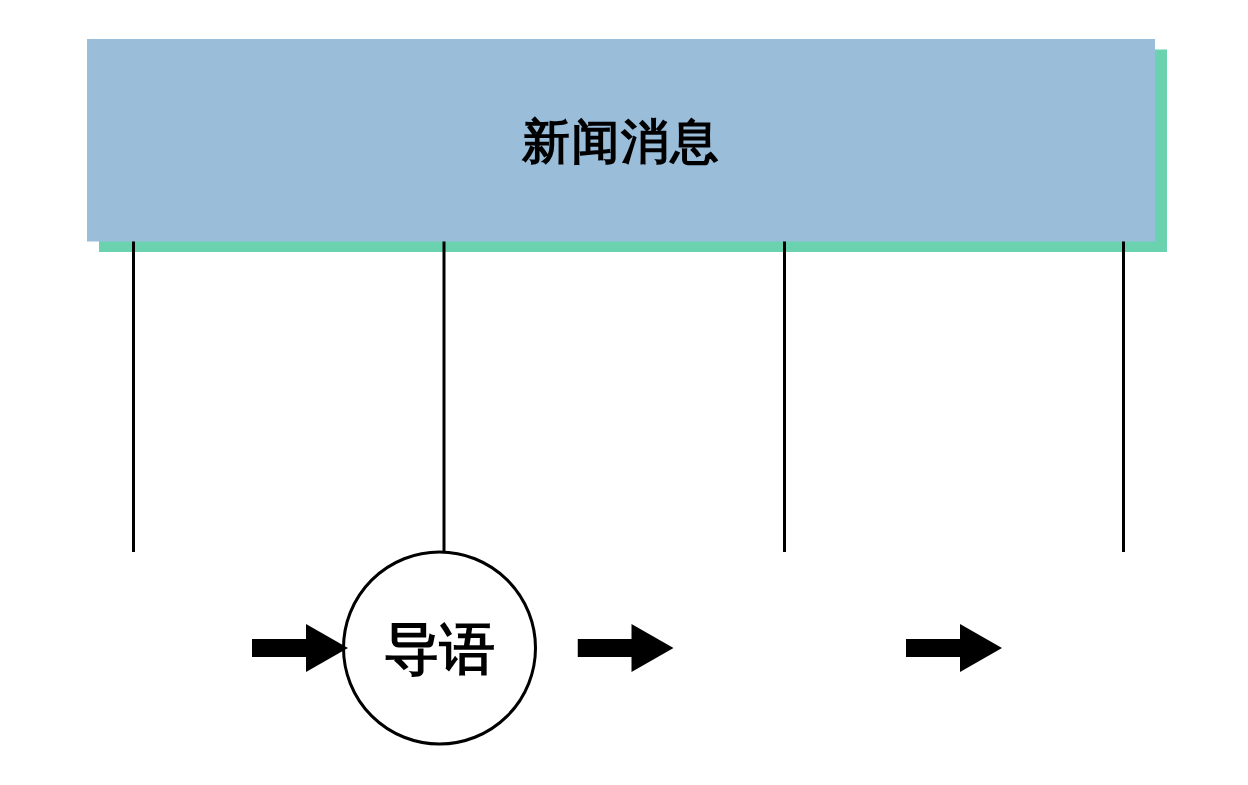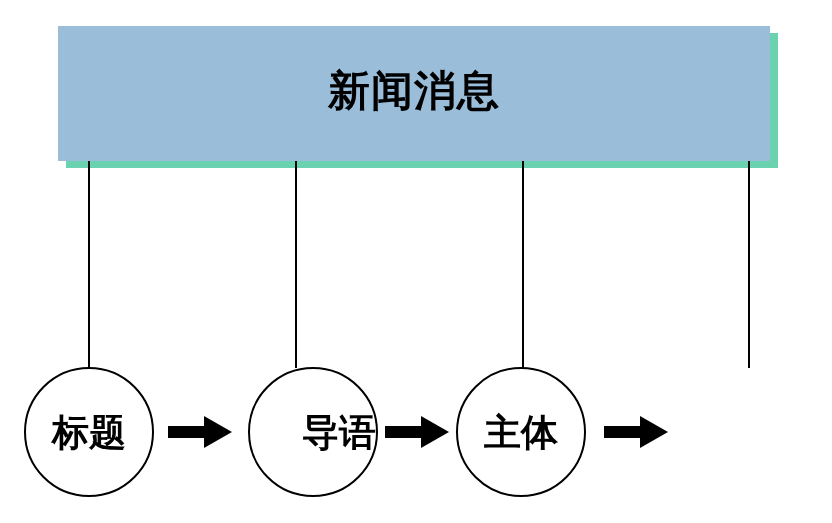--- a/index.html
+++ b/index.html
@@ -32,23 +32,23 @@
     left: 58px;
     top: 26px;
     width: 712px;
     height: 135px;
     background: #9abdd9;
     display: flex;
     align-items: center;
     justify-content: center;
   }
   .banner-title {
-    font-family: Liberation Mono, monospace;
+    font-family: Liberation Serif, serif;
     font-weight: bold;
-    font-size: 42px;
+    font-size: 32px;
     line-height: 1;
     color: #000000;
     letter-spacing: 1px;
     user-select: none;
   }
   
   .connector {
     position: absolute;
     width: 2px;
     background: #000000;
@@ -95,31 +95,25 @@
 
   <div class="banner-box">
     <span class="banner-title">新闻消息</span>
   </div>
 
   <div class="connector" style="left:88px;  height:207px;"></div>
   <div class="connector" style="left:295px; height:207px;"></div>
   <div class="connector" style="left:522px; height:207px;"></div>
   <div class="connector" style="left:748px; height:207px;"></div>
 
-  <div class="node" style="left:24px;">
-    <span class="node-label">标题</span>
-  </div>
 
-  <div class="node" style="left:248px;justify-content:flex-end;">
+  <div class="node" style="left:228px;">
     <span class="node-label">导语</span>
   </div>
 
-  <div class="node" style="left:456px;">
-    <span class="node-label">主体</span>
-  </div>
 
 
   <div class="arrow" style="left:168px;">
     <svg width="64" height="34" viewBox="0 0 64 34" xmlns="http://www.w3.org/2000/svg">
       <path d="M0 11 L36 11 L36 1 L64 17 L36 33 L36 23 L0 23 Z" fill="#000000"></path>
     </svg>
   </div>
 
   <div class="arrow" style="left:385px;">
     <svg width="64" height="34" viewBox="0 0 64 34" xmlns="http://www.w3.org/2000/svg">

